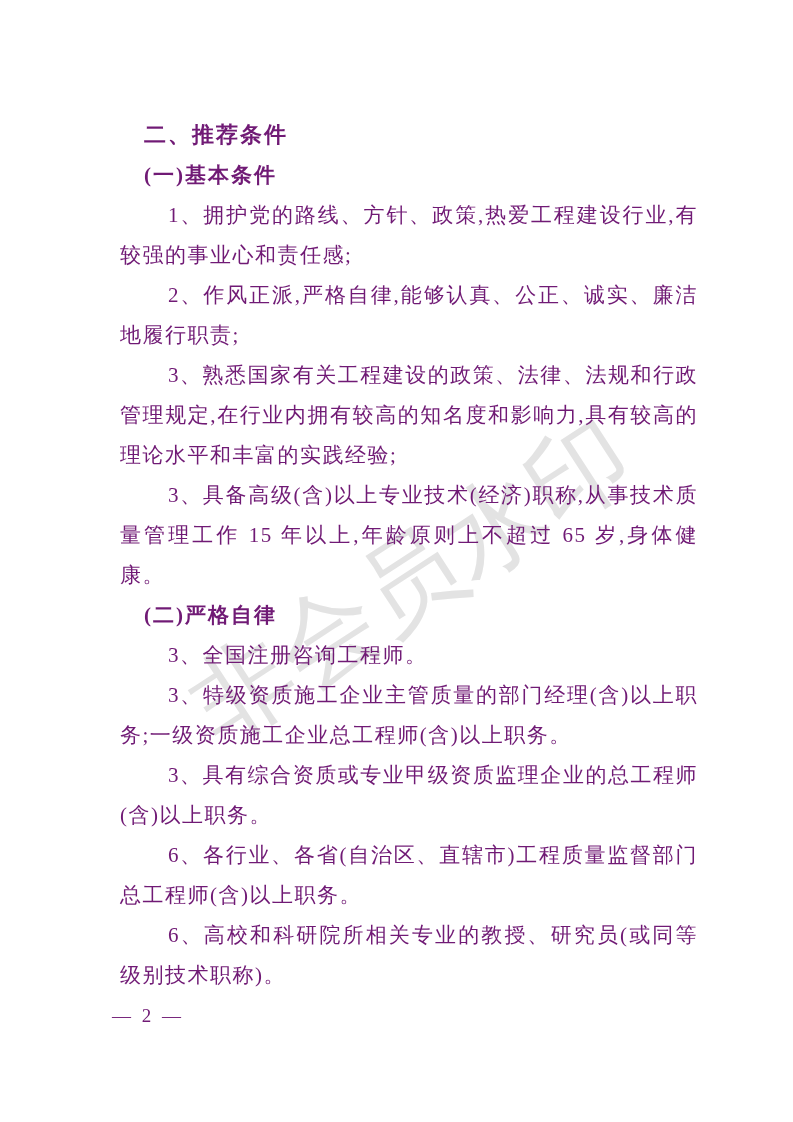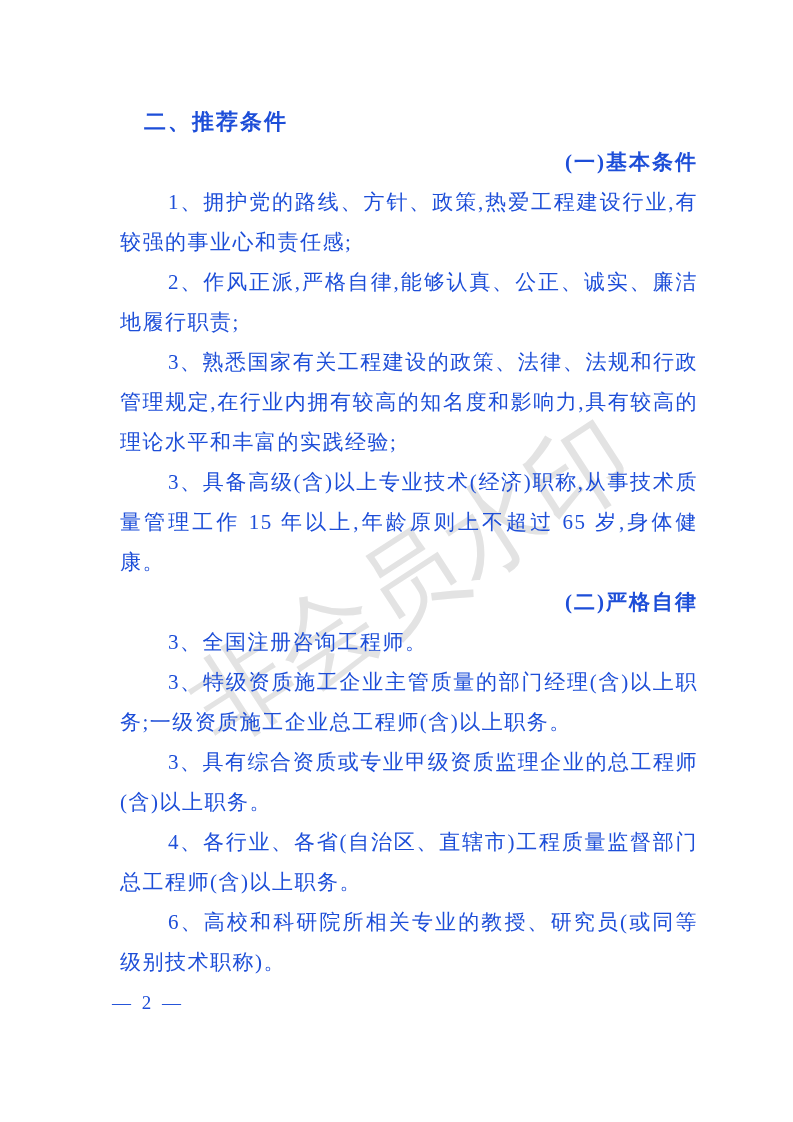--- a/index.html
+++ b/index.html
@@ -30,45 +30,45 @@
     color: #e3e3e3;
     white-space: nowrap;
     transform: rotate(-33deg);
     transform-origin: 50% 50%;
     z-index: 0;
     user-select: none;
   }
   .content {
     position: absolute;
     left: 96px;
-    top: 102px;
+    top: 115px;
     width: 602px;
     z-index: 1;
-    color: #1d4ed8;
+    color: #701a75;
     font-size: 21px;
     line-height: 40px;
     text-align: justify;
     text-justify: inter-character;
     letter-spacing: 1.5px;
   }
   .heading {
     font-family: "Liberation Sans", sans-serif;
     font-size: 22px;
     font-weight: 700;
     line-height: 40px;
     text-indent: 48px;
     text-align: left;
     letter-spacing: 2px;
   }
   .subheading {
     font-size: 21px;
     font-weight: 600;
     line-height: 40px;
     text-indent: 48px;
-    text-align: right;
+    text-align: left;
     letter-spacing: 2px;
   }
   .para {
     text-indent: 48px;
     margin-left: 24px;
   }
   .page-number {
     margin-top: 1px;
     padding-left: 16px;
     font-size: 19px;
@@ -100,20 +100,20 @@
 
     <div class="subheading">(二)严格自律</div>
 
     <p class="para">3、全国注册咨询工程师。</p>
 
 
     <p class="para">3、特级资质施工企业主管质量的部门经理(含)以上职务;一级资质施工企业总工程师(含)以上职务。</p>
 
     <p class="para">3、具有综合资质或专业甲级资质监理企业的总工程师(含)以上职务。</p>
 
-    <p class="para">4、各行业、各省(自治区、直辖市)工程质量监督部门总工程师(含)以上职务。</p>
+    <p class="para">6、各行业、各省(自治区、直辖市)工程质量监督部门总工程师(含)以上职务。</p>
 
     <p class="para">6、高校和科研院所相关专业的教授、研究员(或同等级别技术职称)。</p>
 
     <div class="page-number">— 2 —</div>
 
   </div>
 </div>
 
 </body></html>

